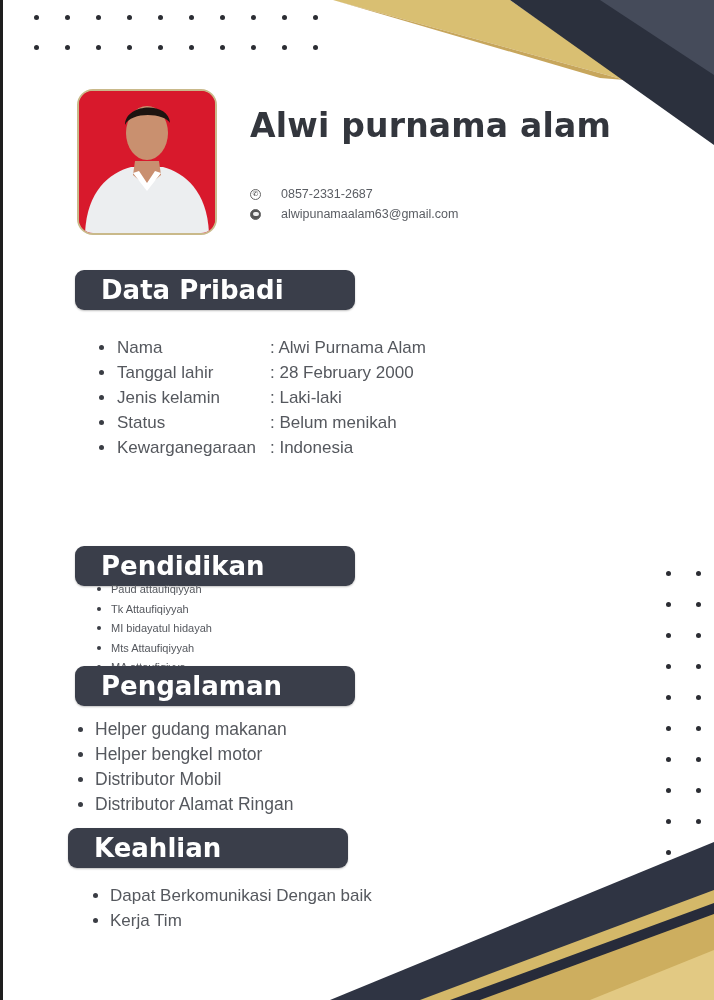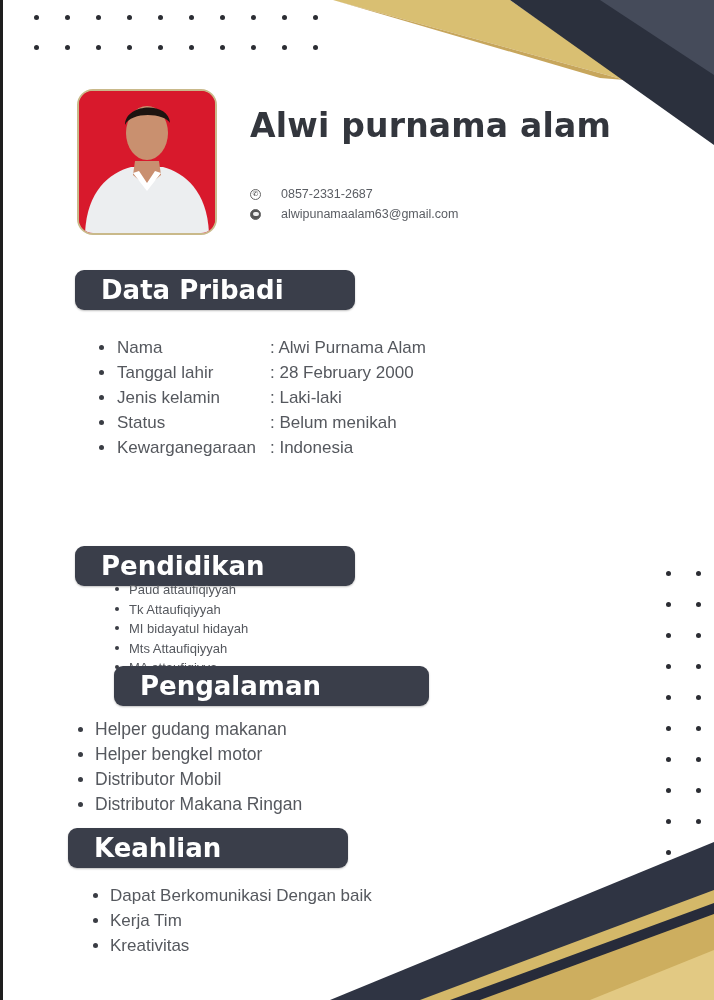--- a/index.html
+++ b/index.html
@@ -41,21 +41,21 @@
 
   ul { list-style: none; margin: 12px; padding: 0; position: absolute; }
   li { position: relative; white-space: nowrap; }
   li::before { content: ""; position: absolute; left: -17px; width: 5px; height: 5px; border-radius: 50%; background: #3a3d44; }
 
   .personal { left: 105px; top: 323px; font-size: 17px; color: #55585e; }
   .personal li { height: 25px; line-height: 25px; }
   .personal li::before { top: 10px; left: -18px; }
   .personal .lbl { display: inline-block; width: 153px; }
 
-  .edu { left: 117px; top: 568px; font-size: 13px; color: #55585e; }
+  .edu { left: 99px; top: 568px; font-size: 11px; color: #55585e; }
   .edu li { height: 19.5px; line-height: 19.5px; }
   .edu li::before { top: 7px; left: -14px; width: 4px; height: 4px; }
 
   .exp { left: 83px; top: 705px; font-size: 17.5px; color: #55585e; }
   .exp li { height: 25px; line-height: 25px; }
   .exp li::before { top: 10px; left: -17px; }
 
   .skills { left: 98px; top: 871px; font-size: 17px; color: #55585e; }
   .skills li { height: 25px; line-height: 25px; }
   .skills li::before { top: 10px; left: -17px; }
@@ -157,26 +157,25 @@
 
 <div class="heading" style="left:75px;top:518px;width:280px;margin-top:28px;">Pendidikan</div>
 <ul class="edu">
   <li>Paud attaufiqiyyah</li>
   <li>Tk Attaufiqiyyah</li>
   <li>MI bidayatul hidayah</li>
   <li>Mts Attaufiqiyyah</li>
   <li>MA attaufiqiyya</li>
 </ul>
 
-<div class="heading" style="left:75px;top:666px;width:315px;margin-left:39px;">Pengalaman</div>
+<div class="heading" style="left:75px;top:666px;width:280px;">Pengalaman</div>
 <ul class="exp">
   <li>Helper gudang makanan</li>
   <li>Helper bengkel motor</li>
   <li>Distributor Mobil</li>
-  <li>Distributor Makana Ringan</li>
+  <li>Distributor Alamat Ringan</li>
 </ul>
 
 <div class="heading" style="left:68px;top:828px;width:280px;">Keahlian</div>
 <ul class="skills">
   <li>Dapat Berkomunikasi Dengan baik</li>
   <li>Kerja Tim</li>
-  <li>Kreativitas</li>
 </ul>
 
 </body></html>

